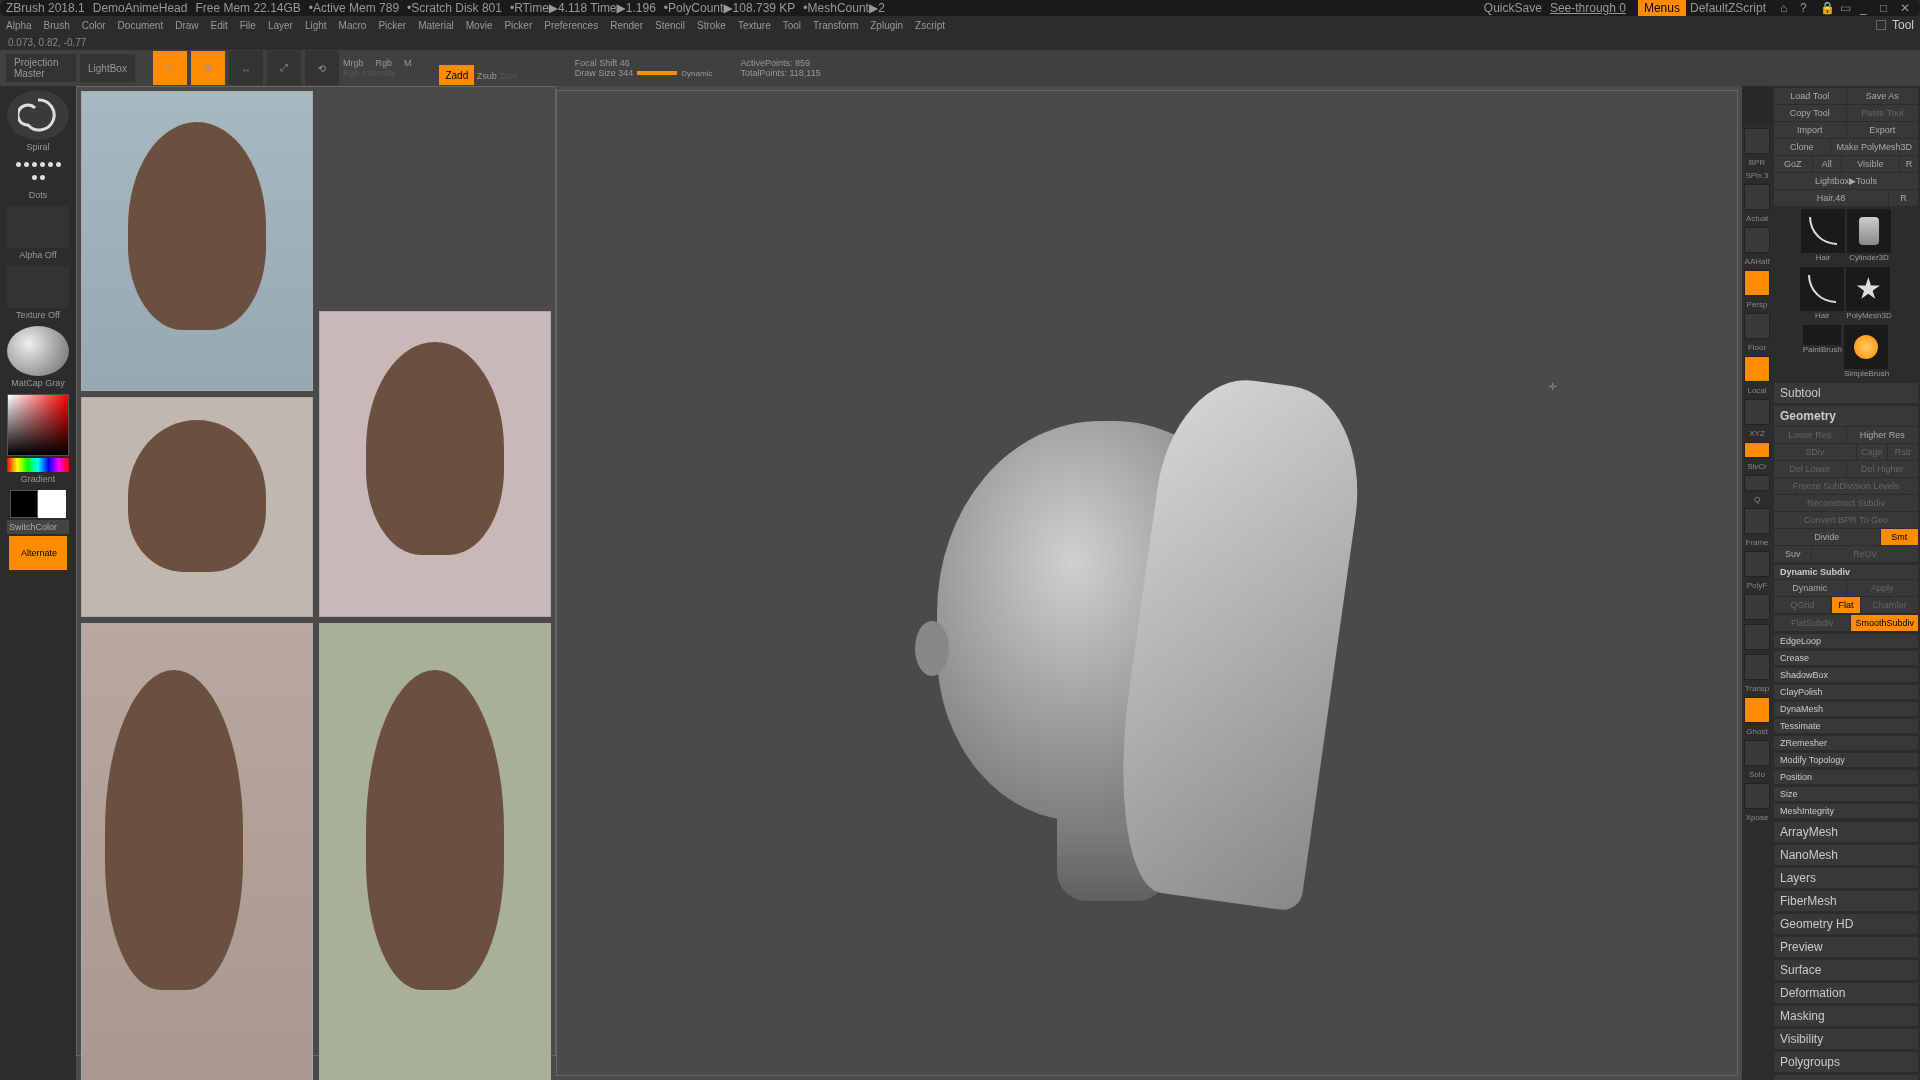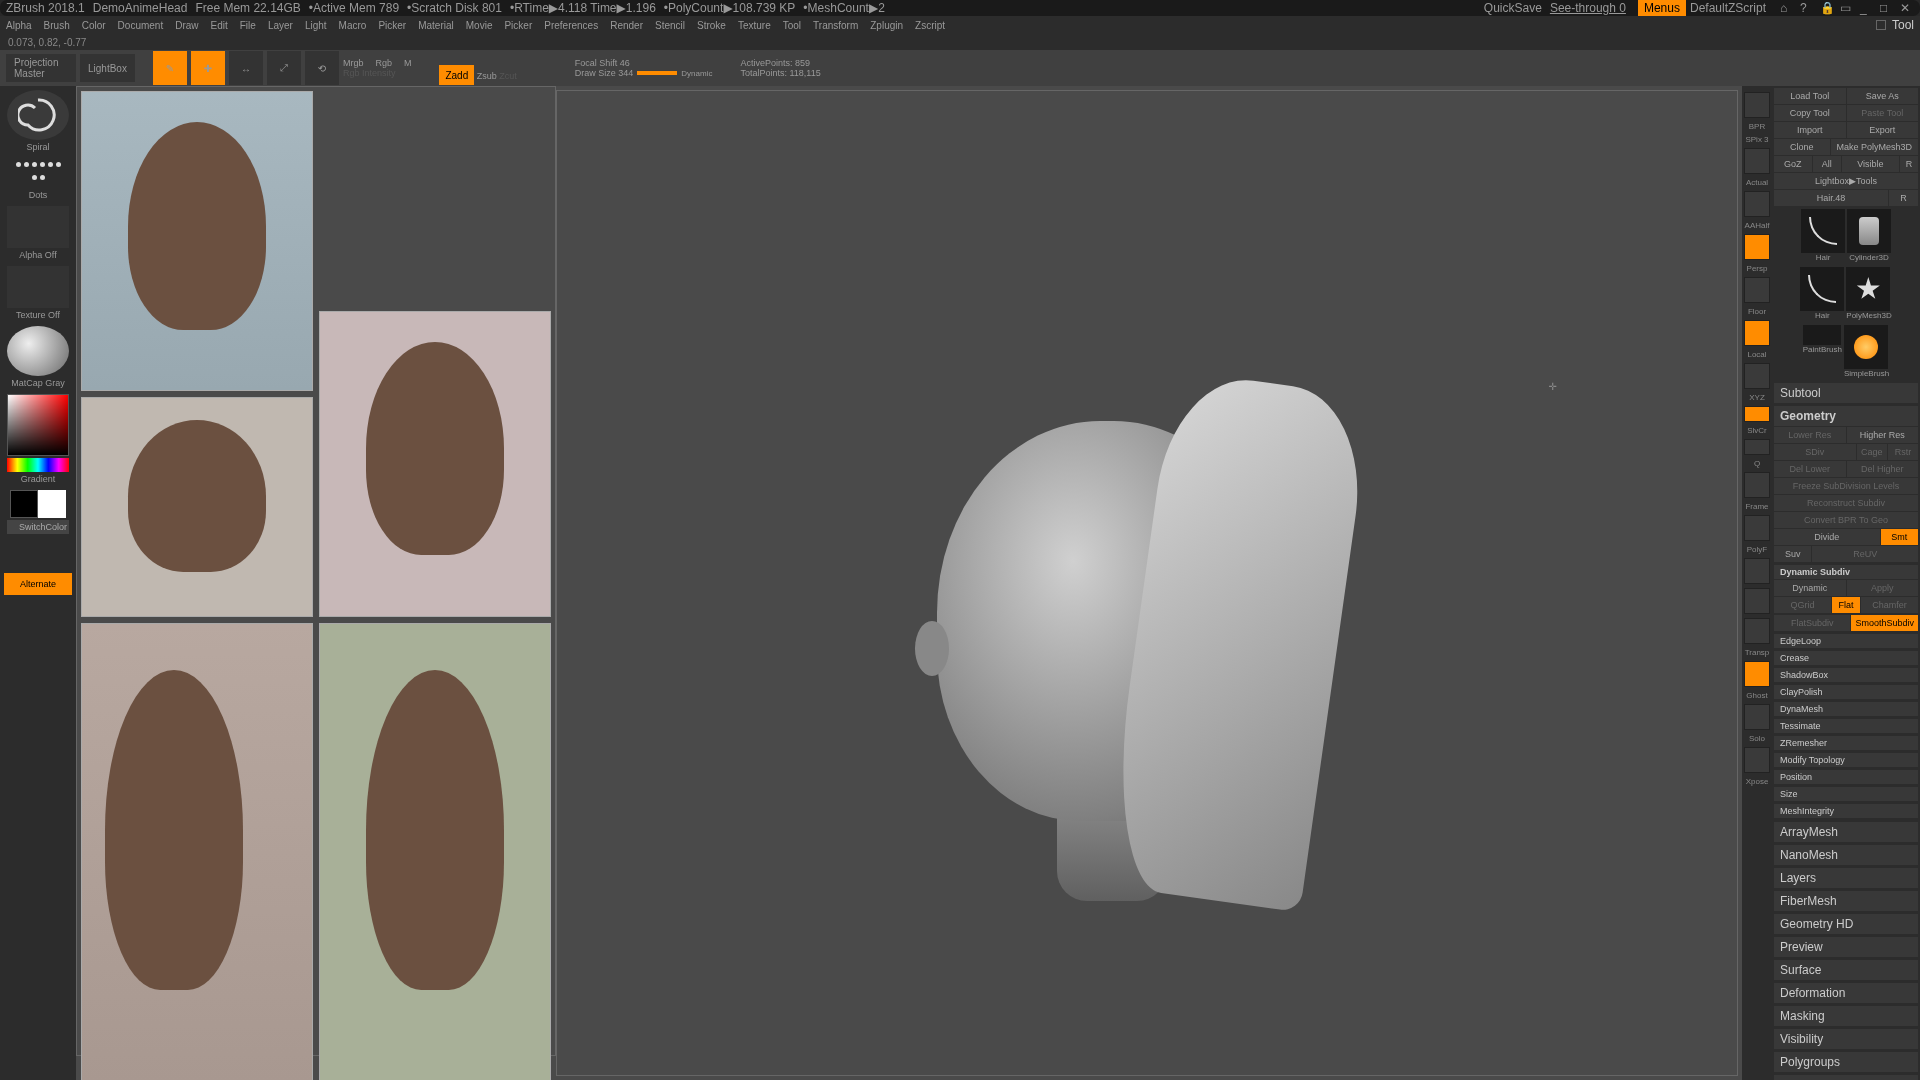--- a/index.html
+++ b/index.html
@@ -34,41 +34,41 @@
 .lt-swatch { width: 62px; height: 50px; background: #3a3a3a; border-radius: 50%; display:flex; align-items:center; justify-content:center; }
 .lt-label { font-size: 9px; color: #999; text-align:center; margin-bottom:4px; }
 .lt-dots { width:60px; height:30px; display:flex; flex-wrap:wrap; justify-content:center; gap:3px; padding:4px; }
 .lt-dots span { width:5px; height:5px; border-radius:50%; background:#ddd; }
 .lt-empty { width:62px; height:42px; background:#333; }
 .lt-colorpicker { width:62px; height:62px; background: linear-gradient(to right, #fff, #f00), linear-gradient(to top, #000, transparent); background-blend-mode: multiply; border:1px solid #555; position:relative; }
 .lt-hue { width:62px; height:14px; background: linear-gradient(to right, red,yellow,lime,cyan,blue,magenta,red); }
 .lt-sw { width:28px; height:28px; display:inline-block; }
 .lt-sw.black { background:#000; border:1px solid #555; }
 .lt-sw.white { background:#fff; }
-.lt-switch { width:62px; background:#444; font-size:9px; text-align:right; padding:2px; }
-.lt-alt { width:68px; background:#ff8c00; color:#000; font-size:9px; text-align:center; padding:6px;margin-top:37px; }
+.lt-switch { width:62px; background:#444; font-size:9px; text-align:left; padding:2px; }
+.lt-alt { width:58px; background:#ff8c00; color:#000; font-size:9px; text-align:center; padding:12px; }
 
 .canvas-area { flex:1; background: #4a4a4a; position: relative; display:flex; }
 .ref-panel { width: 480px; height: 970px; background:#4a4a4a; padding:4px; display:grid; grid-template-columns:1fr 1fr; grid-template-rows: 300px 220px 460px; gap:6px; border:1px solid #666; }
 .ref-img { background: #8a9a8a; border:1px solid #aaa; position:relative; overflow:hidden; }
 .ref-img.r1 { background: linear-gradient(#a8b8c0,#98a8b0); }
 .ref-img.r2 { background: #c0b8b0; }
 .ref-img.r3 { background: linear-gradient(#b8a8a0,#a89890); grid-row: span 1; }
 .ref-img.r4 { background: #c8b8b8; }
 .ref-img.r5 { background: #a8b098; }
 .head-silhouette { position:absolute; width:60%; height:70%; left:20%; top:10%; background:#6b5040; border-radius:50% 50% 40% 40%; }
 
 .viewport { flex:1; background:#4a4a4a; border:1px solid #666; margin:4px 4px 4px 0; position:relative; }
 .head3d { position:absolute; left:340px; top:270px; width:420px; height:560px; }
 .head3d .skull { position:absolute; width:340px; height:400px; left:40px; top:60px; background: radial-gradient(ellipse at 40% 35%, #d0d0d0, #808080 70%, #505050); border-radius:48% 48% 42% 42%; }
 .head3d .neck { position:absolute; width:110px; height:120px; left:160px; top:420px; background: linear-gradient(#909090,#606060); border-radius:20px 20px 30px 30px; }
 .head3d .hair { position:absolute; width:200px; height:520px; left:240px; top:20px; background: linear-gradient(135deg,#d8d8d8,#888); border-radius:80px 80px 20px 60px / 120px 120px 20px 200px; transform: rotate(8deg); }
 .head3d .ear { position:absolute; width:34px; height:55px; left:18px; top:260px; background:#888; border-radius:50%; }
 
-.right-shelf { width: 30px; background:#2c2c2c; display:flex; flex-direction:column; align-items:center; padding-top:6px; gap:4px; }
+.right-shelf { width: 30px; background:#2c2c2c; display:flex; flex-direction:column; align-items:center; padding-top:6px; gap:4px;margin-top:36px; }
 .rs-btn { width:26px; height:26px; background:#3a3a3a; border:1px solid #222; }
 .rs-btn.active { background:#ff8c00; }
 .rs-lbl { font-size:8px; color:#888; text-align:center; }
 
 .right-tray { width: 148px; background:#2c2c2c; display:flex; flex-direction:column; padding:2px; gap:1px; overflow-y:auto; }
 .rt-row { display:flex; gap:1px; }
 .rt-btn { flex:1; background:#383838; color:#aaa; font-size:9px; padding:3px 4px; border:none; text-align:center; }
 .rt-btn.dim { color:#666; }
 .rt-btn.orange { background:#ff8c00; color:#000; }
 .rt-thumb-row { display:flex; gap:2px; justify-content:center; padding:2px 0; }

